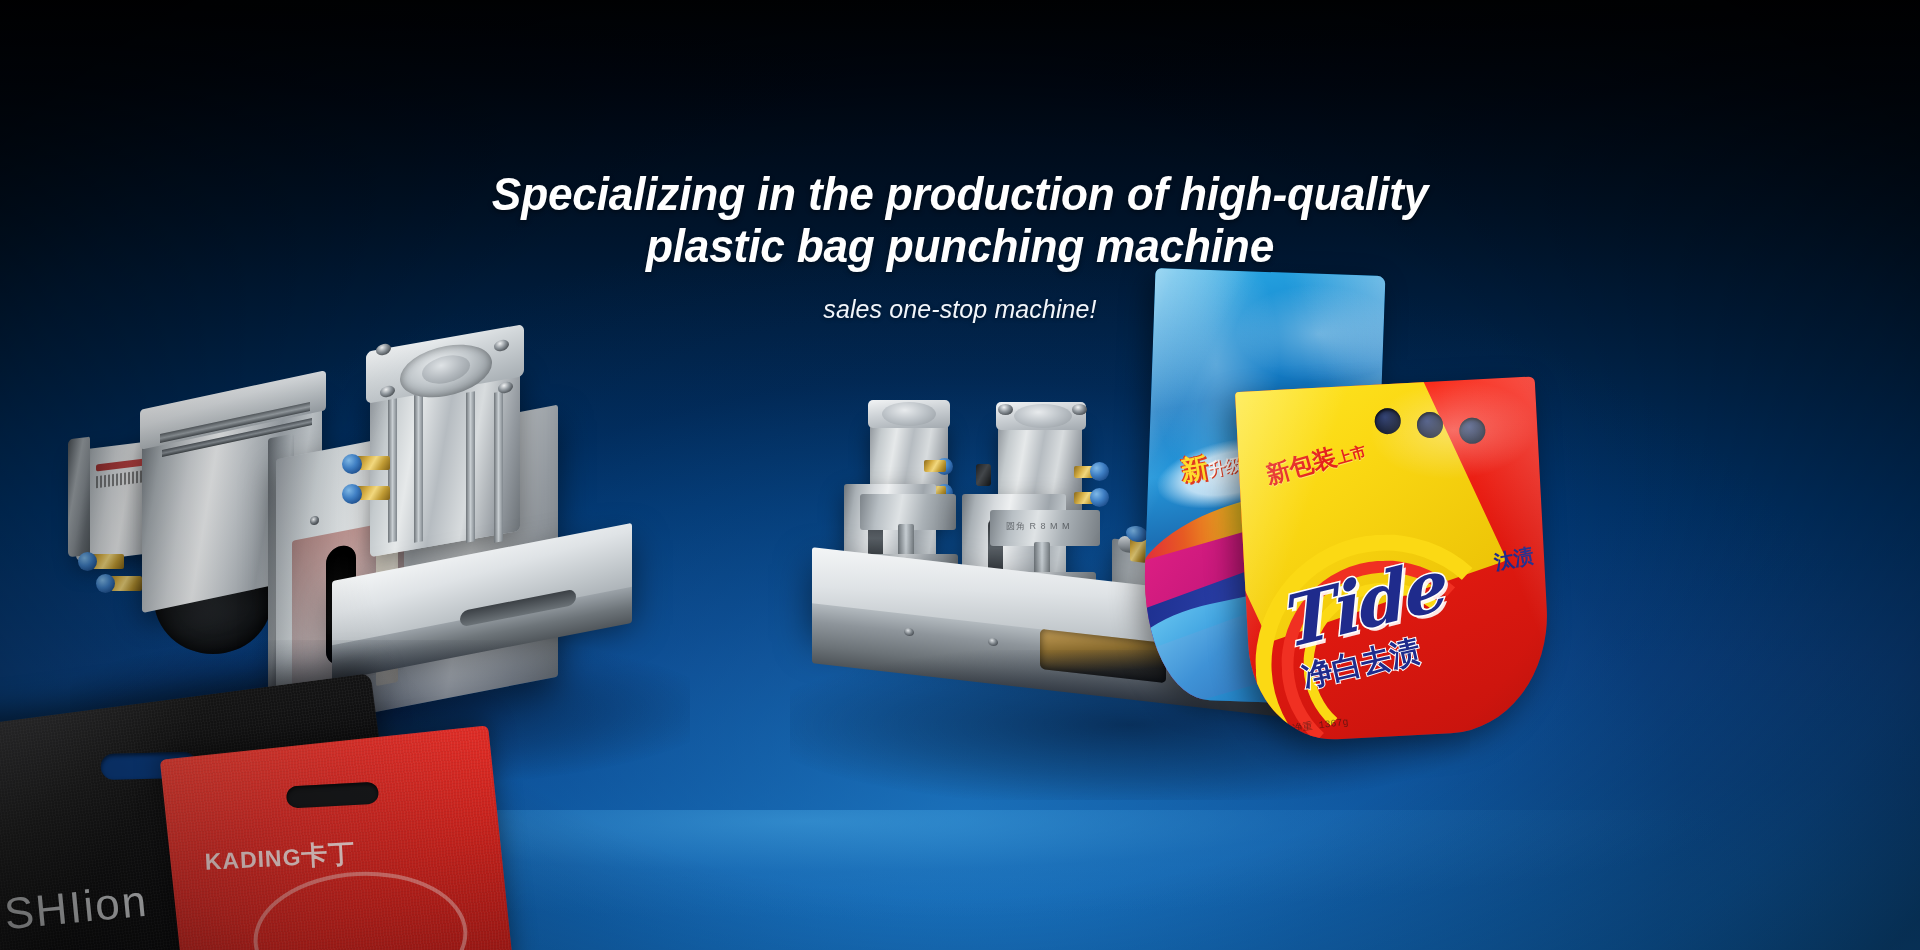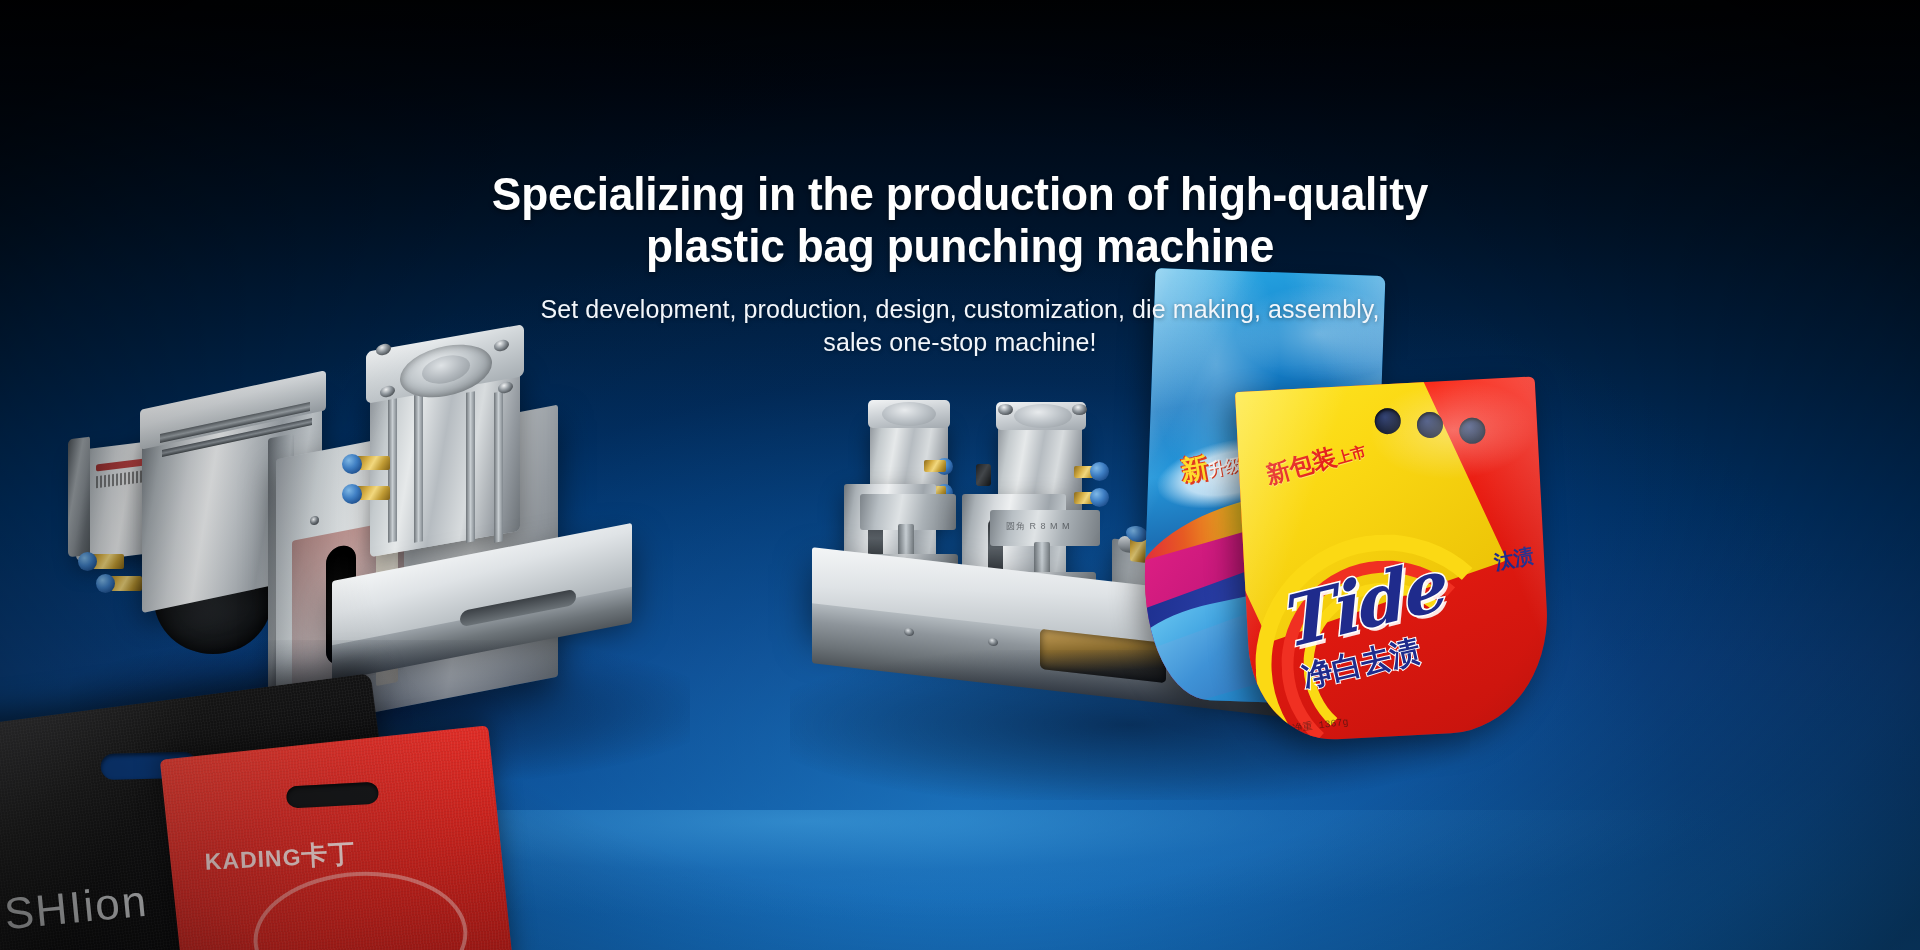--- a/index.html
+++ b/index.html
@@ -50,21 +50,21 @@
     background:
       radial-gradient(ellipse 1150px 720px at 50% 55%,
         rgba(0,0,0,0) 52%,
         rgba(0,0,0,0.30) 84%,
         rgba(0,0,0,0.52) 100%);
   }
 
   
   .text-block {
     position:absolute; left:0; right:0; top:168px;
-    text-align:center; z-index:40;
+    text-align:center; z-index:40;font-style:italic;
   }
   .headline {
     color:#ffffff;
     font-family:"Liberation Sans Narrow","Liberation Sans", sans-serif;
     font-size:47px;
     font-weight:700;
     line-height:52px;
     letter-spacing:-0.2px;
     text-shadow:0 2px 5px rgba(0,0,0,0.45);
     transform:scaleX(0.94);
@@ -810,18 +810,17 @@
   </div>
 
   <div class="bg-vignette" style="z-index:35;"></div>
 
   <div class="text-block">
     <div class="headline">
       <span class="headline-line">Specializing in the production of high-quality</span>
       <span class="headline-line">plastic bag punching machine</span>
     </div>
     <div class="subtitle">
-      <span class="subtitle-line">Set development, production, design, customization, die making, assembly,</span>
       <span class="subtitle-line">sales one-stop machine!</span>
     </div>
   </div>
 
 </div>
 
 </body></html>

